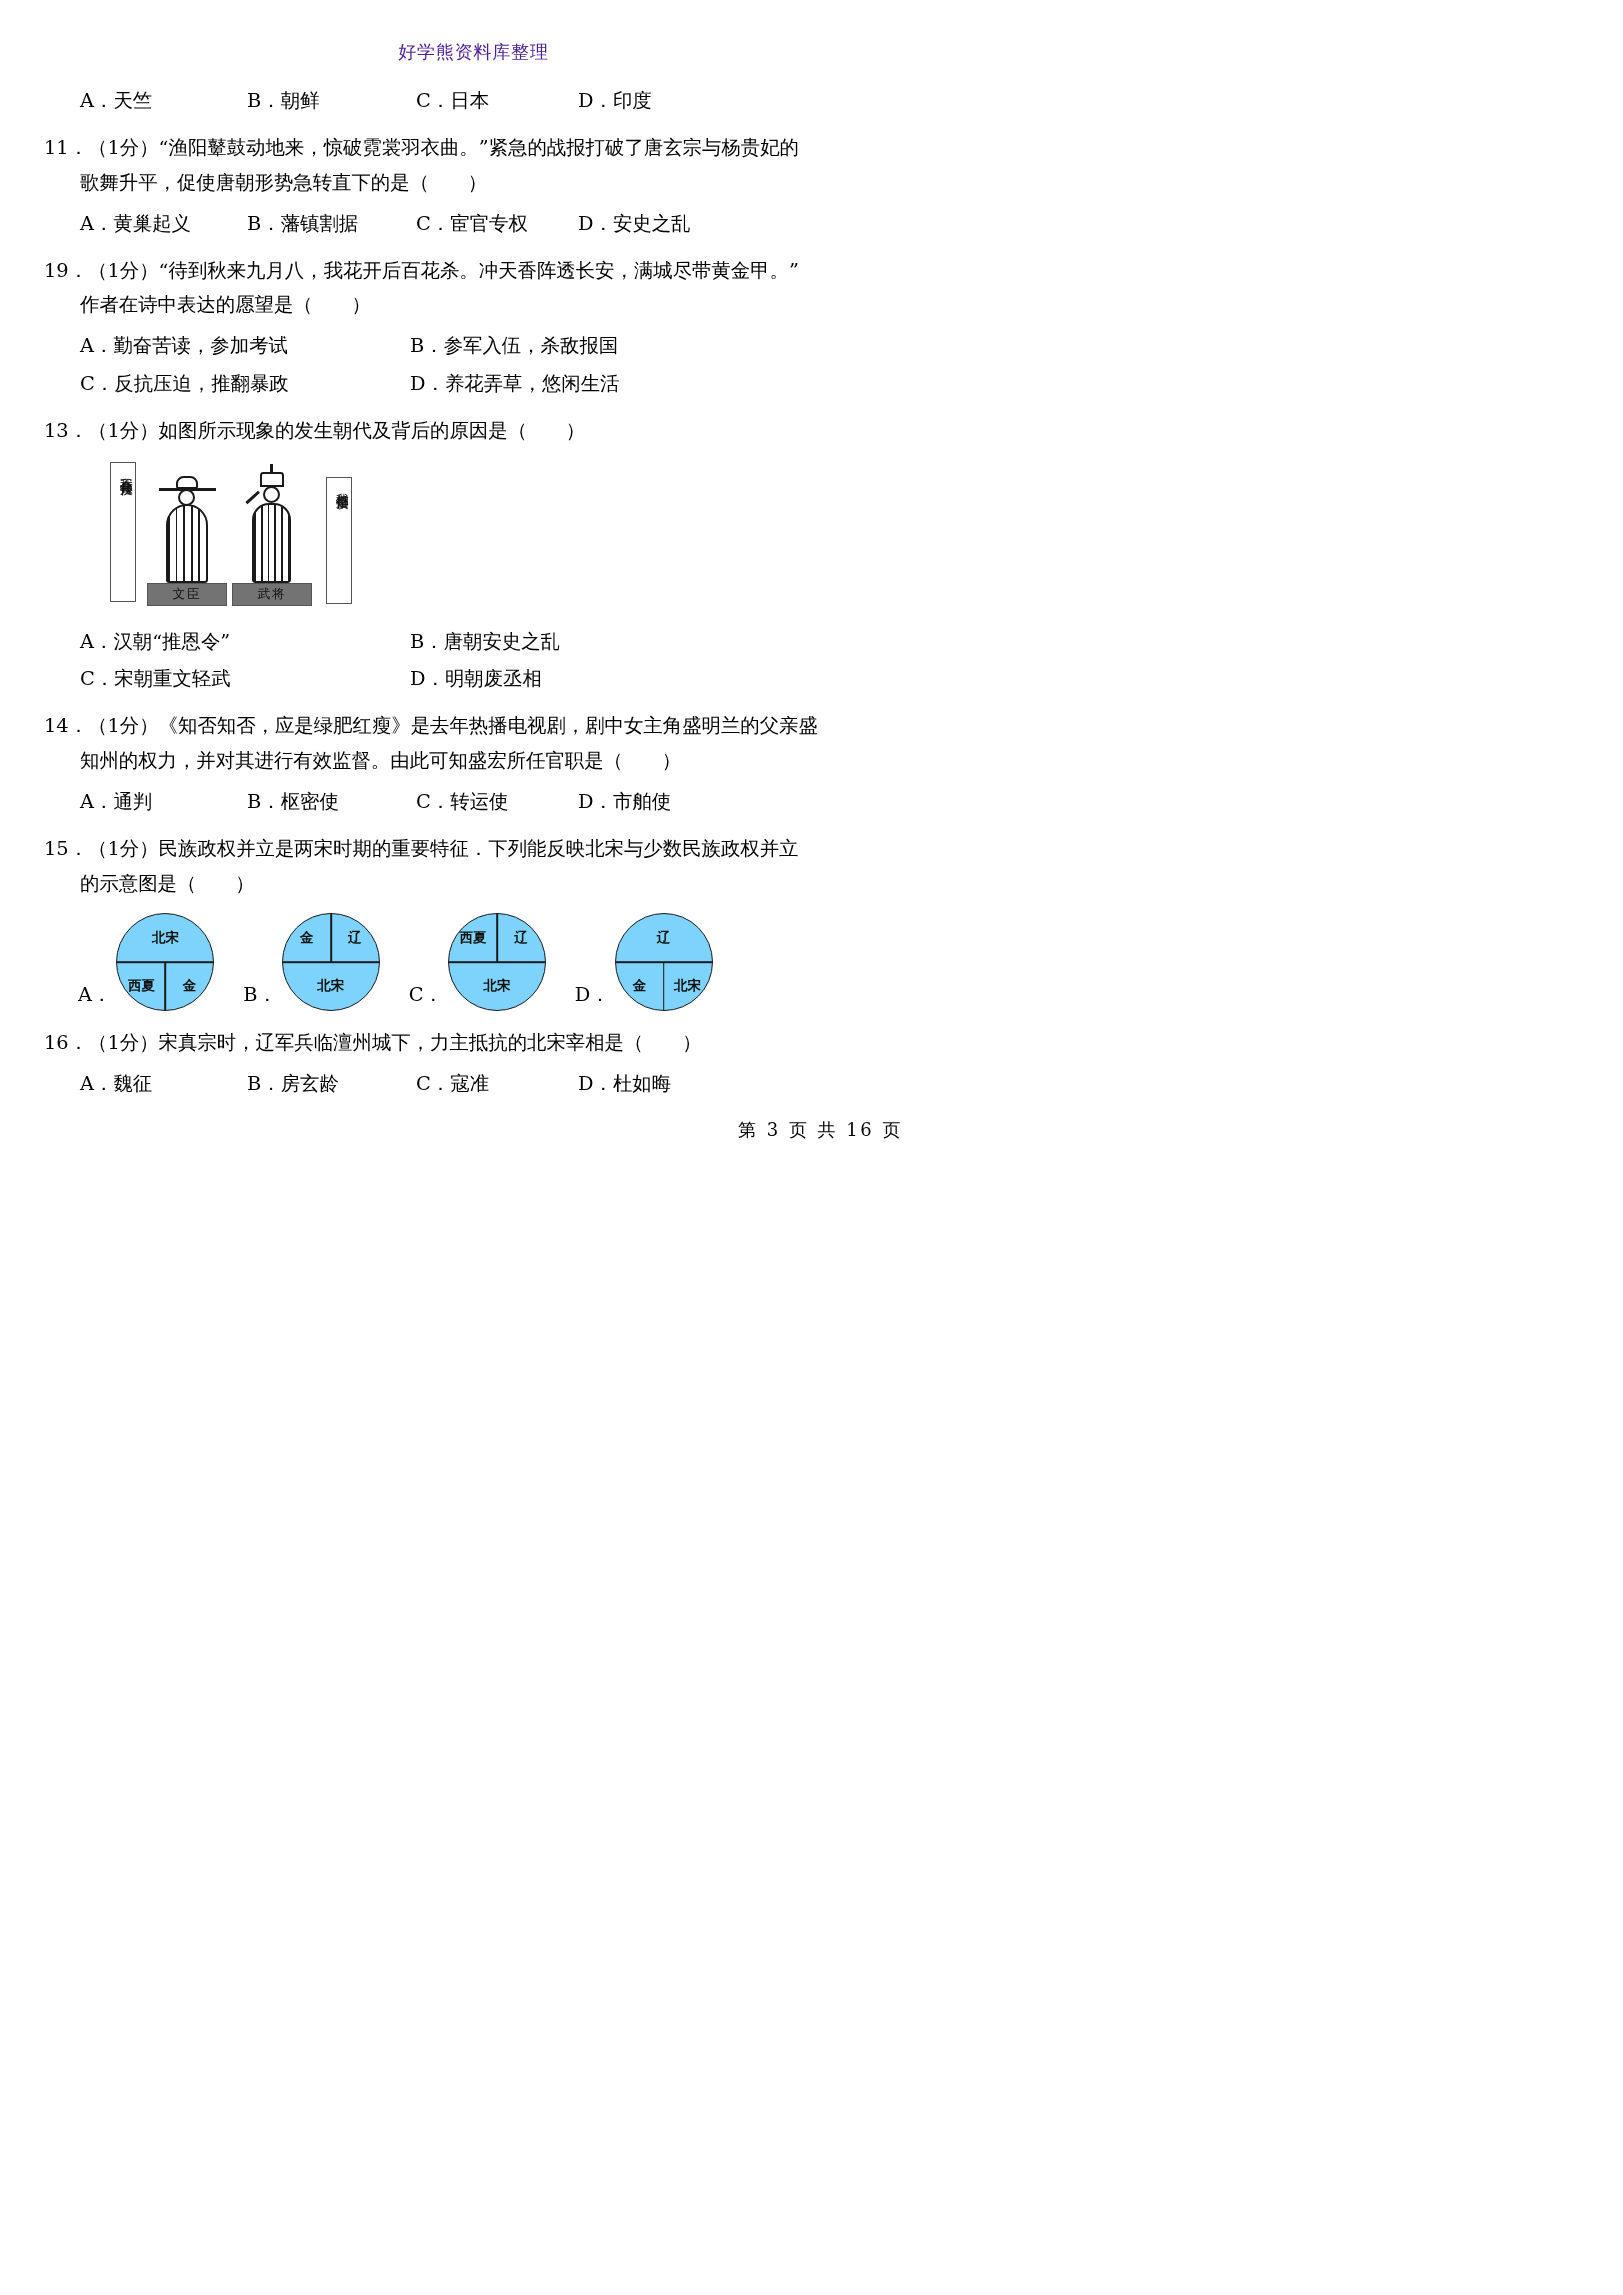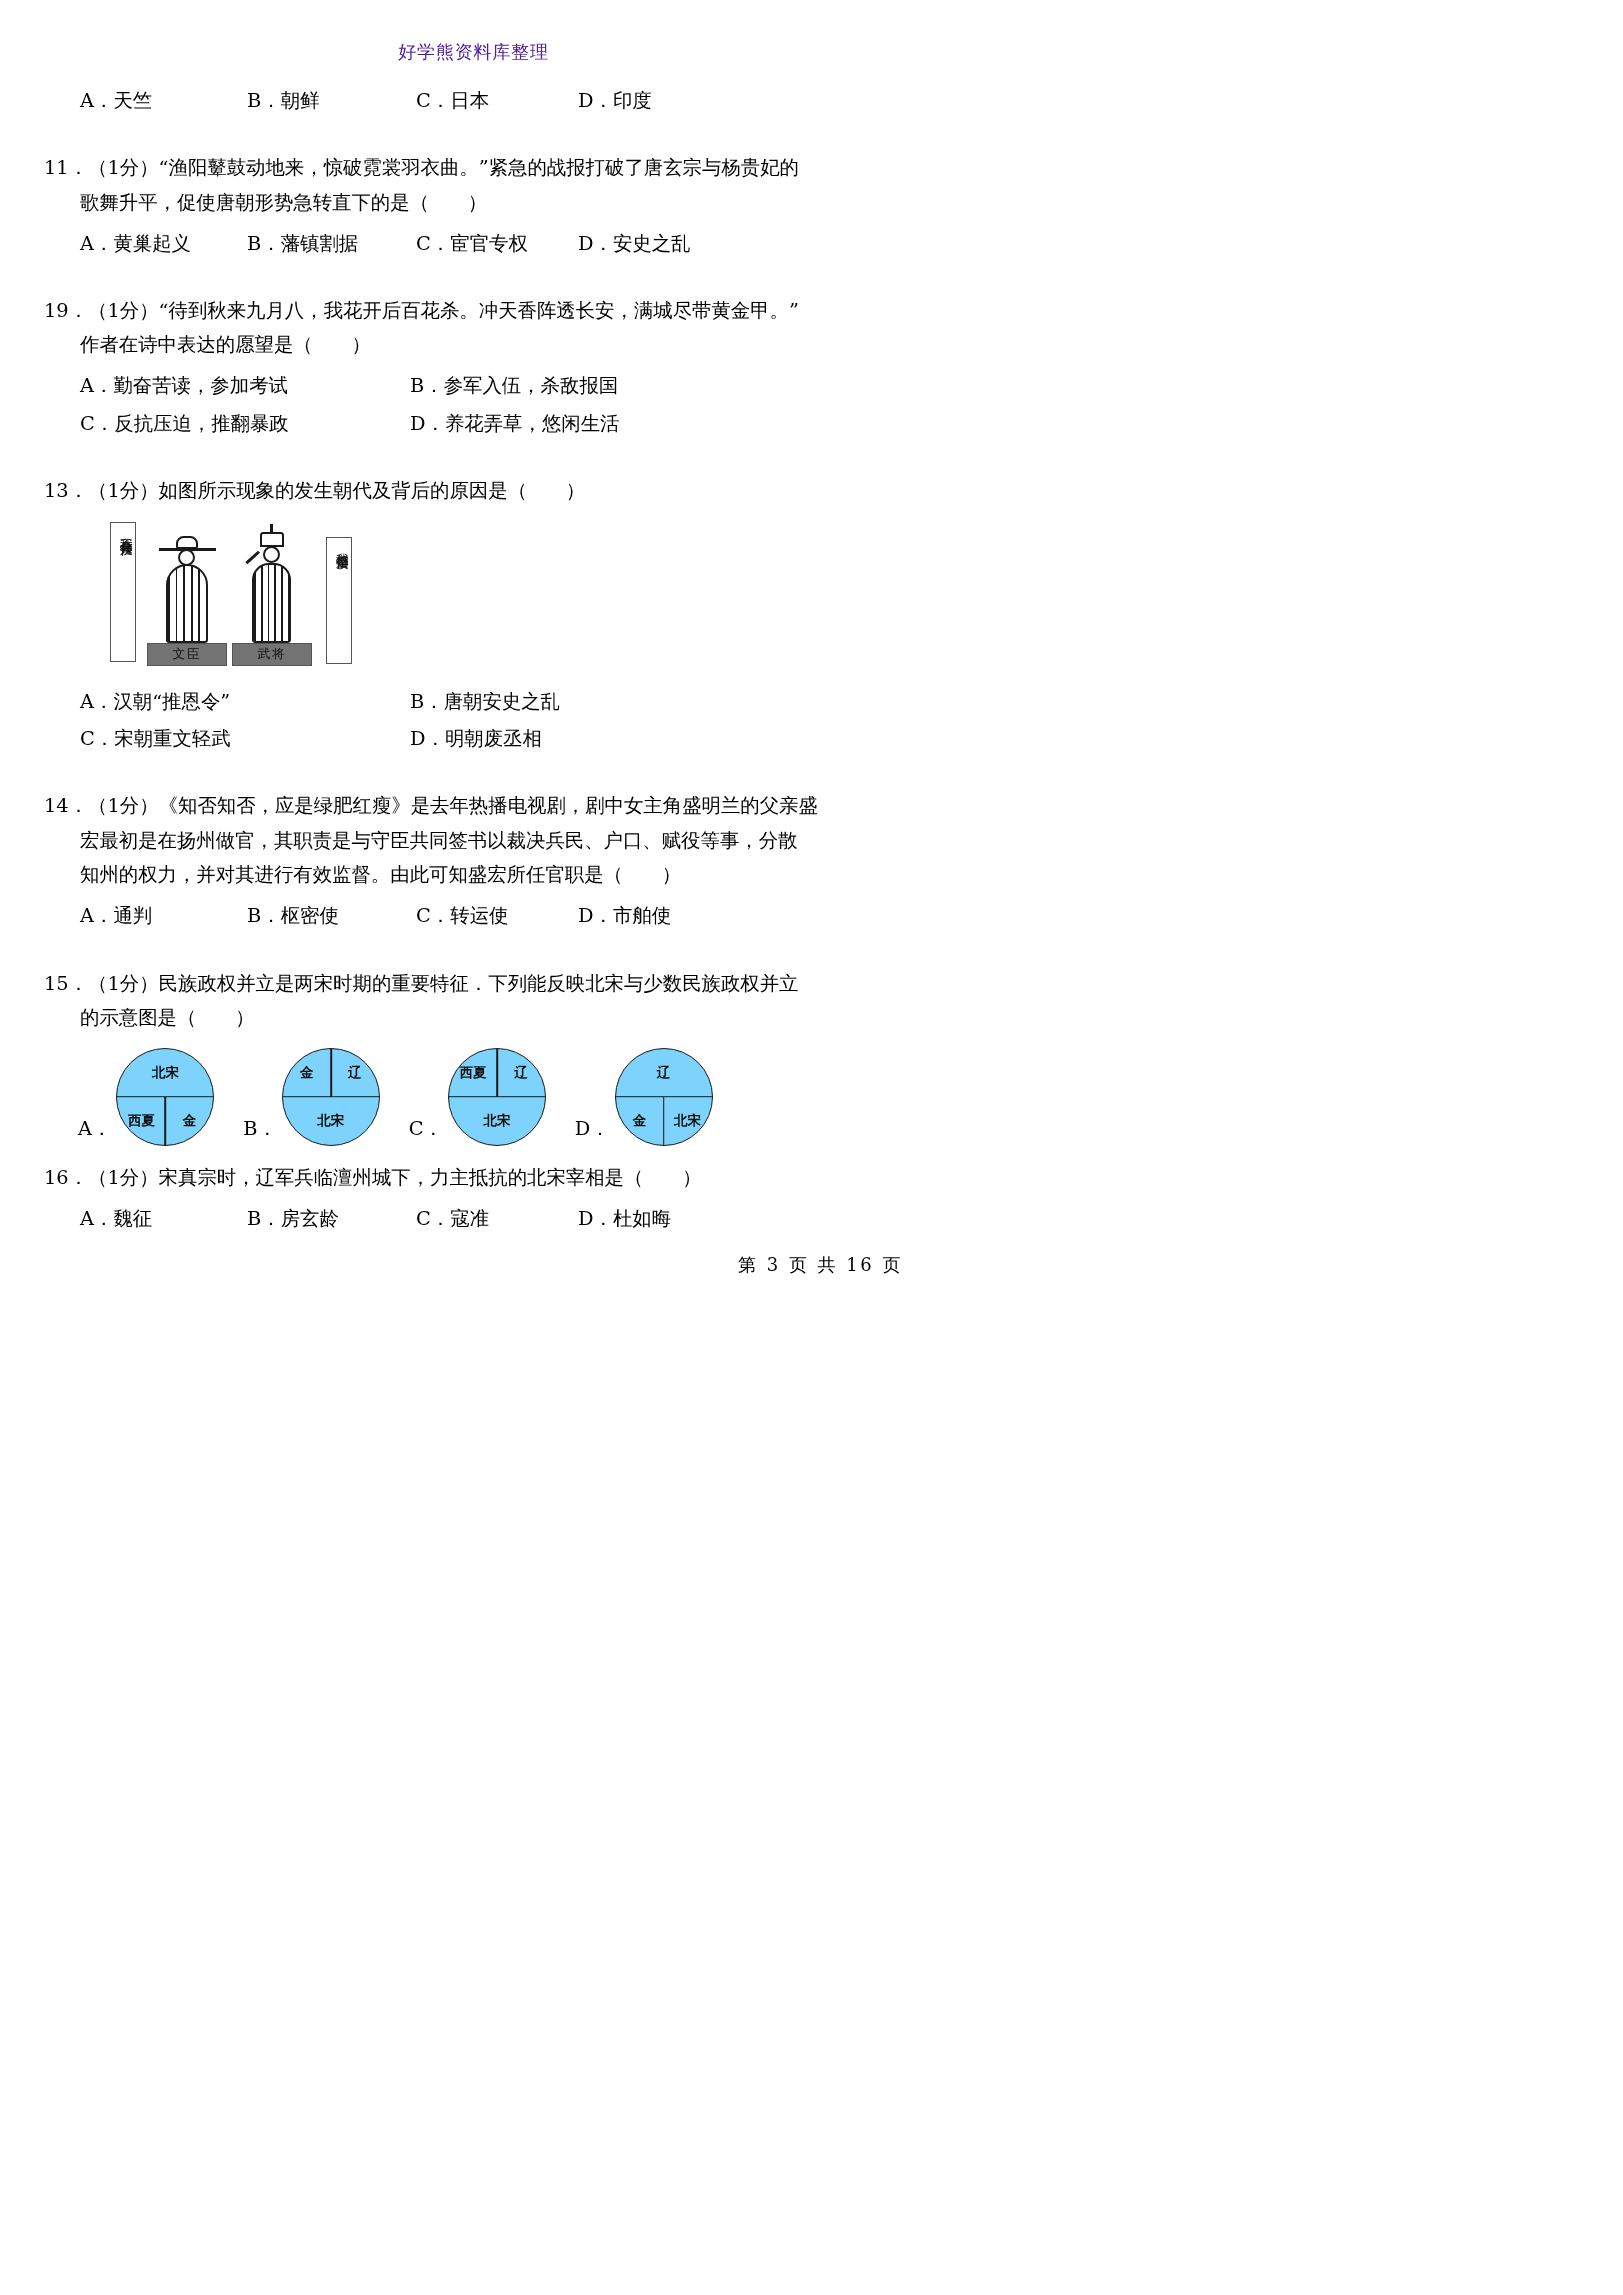--- a/index.html
+++ b/index.html
@@ -29,21 +29,21 @@
     font-size: 19.4px;
     line-height: 1.5;
     margin: 8.5px 0 8.5px 0;
     padding-left: 36px;
   }
   .opt {
     white-space: nowrap;
   }
   .opt .lbl { font-family: "DejaVu Serif","Liberation Serif",serif; }
   .q {
-    margin: 36px 0 5px 0;
+    margin: 16px 0 5px 0;
   }
   .q-line {
     font-size: 19.4px;
     line-height: 1.78;
     text-align: justify;
     text-justify: inter-ideograph;
   }
   .q-first { text-indent: 0; }
   .q-cont { padding-left: 36px; }
   .q-num { font-family: "DejaVu Serif","Liberation Serif",serif; }
@@ -261,21 +261,20 @@
     <div class="opt-row">
       <span class="opt" style="width:330px"><span class="lbl">C．</span><span>宋朝重文轻武</span></span>
       <span class="opt"><span class="lbl">D．</span><span>明朝废丞相</span></span>
     </div>
   </div>
 
   <div class="q">
     <div class="q-line q-first">
       <span class="q-num">14．</span><span class="q-num">（1分）</span><span>《知否知否，应是绿肥红瘦》是去年热播电视剧，剧中女主角盛明兰的父亲盛</span>
     </div>
-    <div class="q-line q-cont">宏最初是在扬州做官，其职责是与守臣共同签书以裁决兵民、户口、赋役等事，分散</div>
     <div class="q-line q-cont">知州的权力，并对其进行有效监督。由此可知盛宏所任官职是（　　）</div>
     <div class="opt-row">
       <span class="opt" style="width:167px"><span class="lbl">A．</span><span>通判</span></span>
       <span class="opt" style="width:169px"><span class="lbl">B．</span><span>枢密使</span></span>
       <span class="opt" style="width:162px"><span class="lbl">C．</span><span>转运使</span></span>
       <span class="opt"><span class="lbl">D．</span><span>市舶使</span></span>
     </div>
   </div>
 
   <div class="q">

